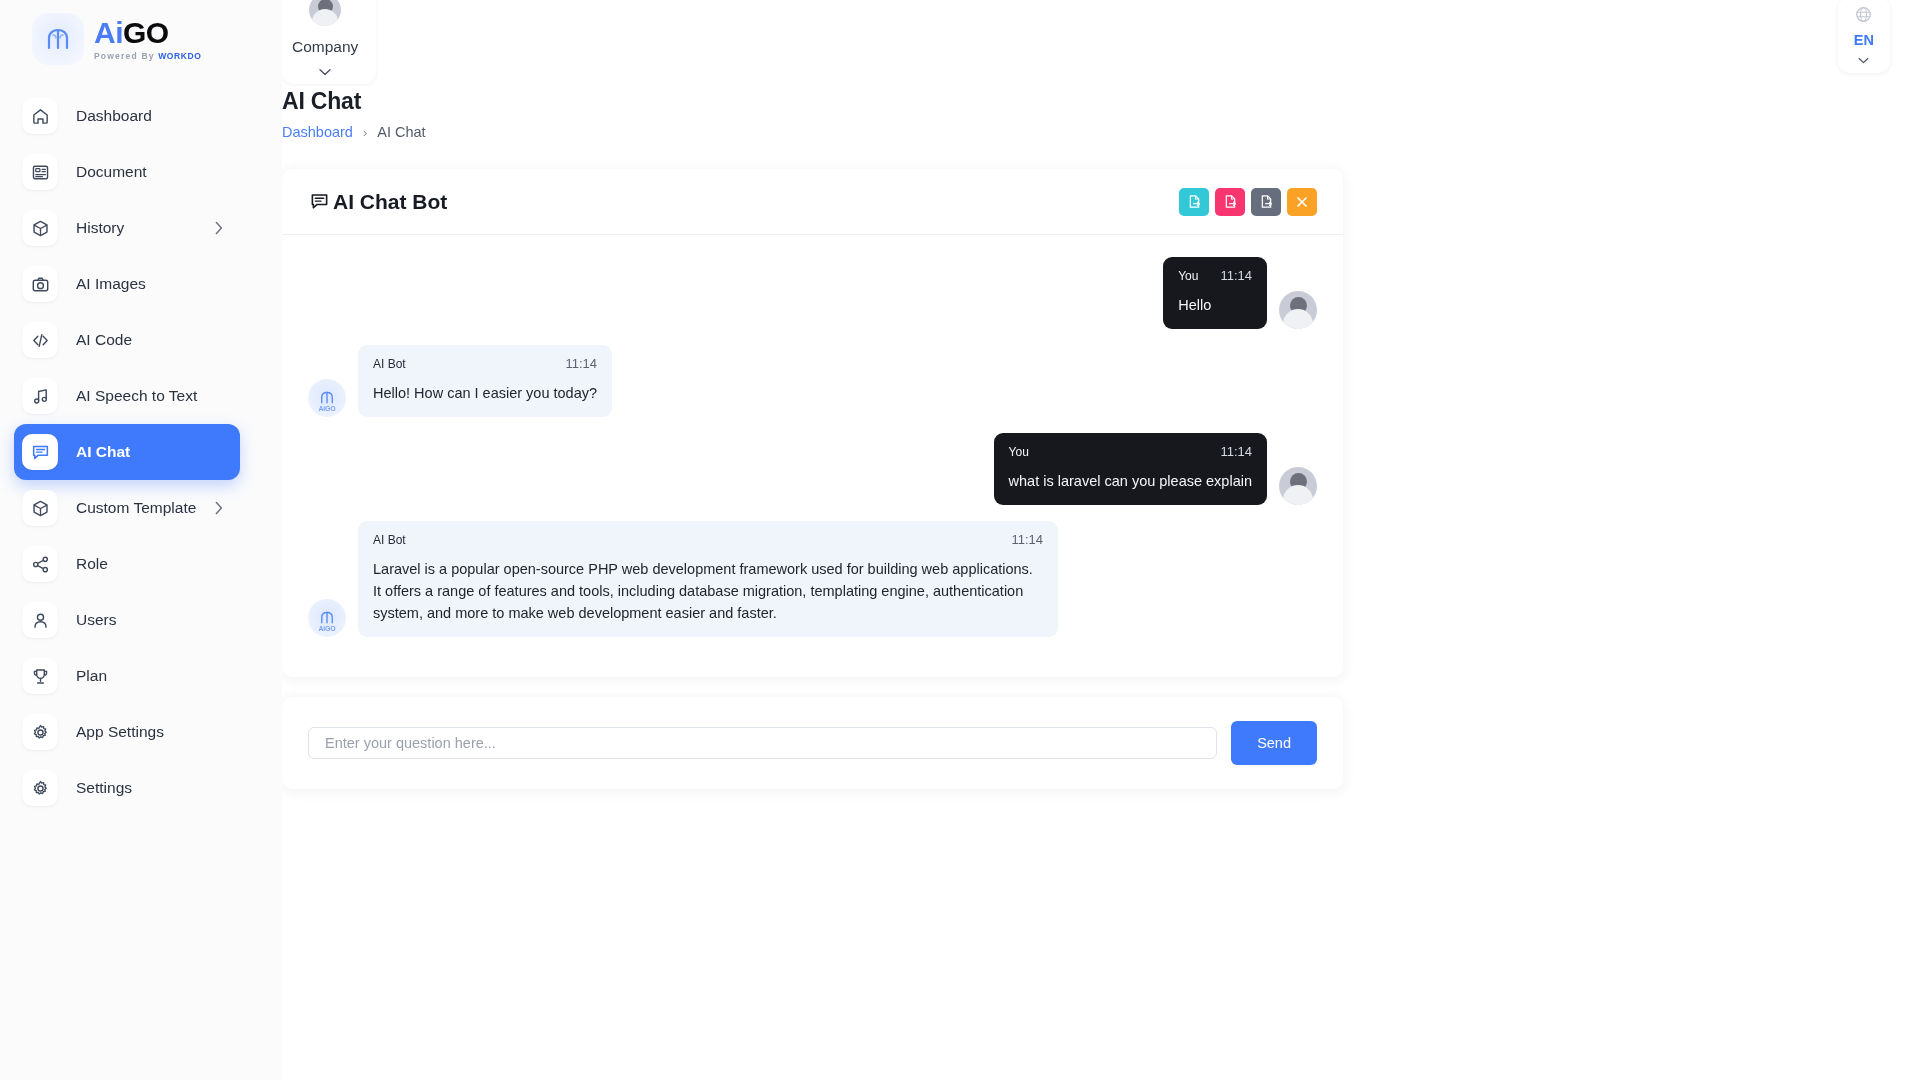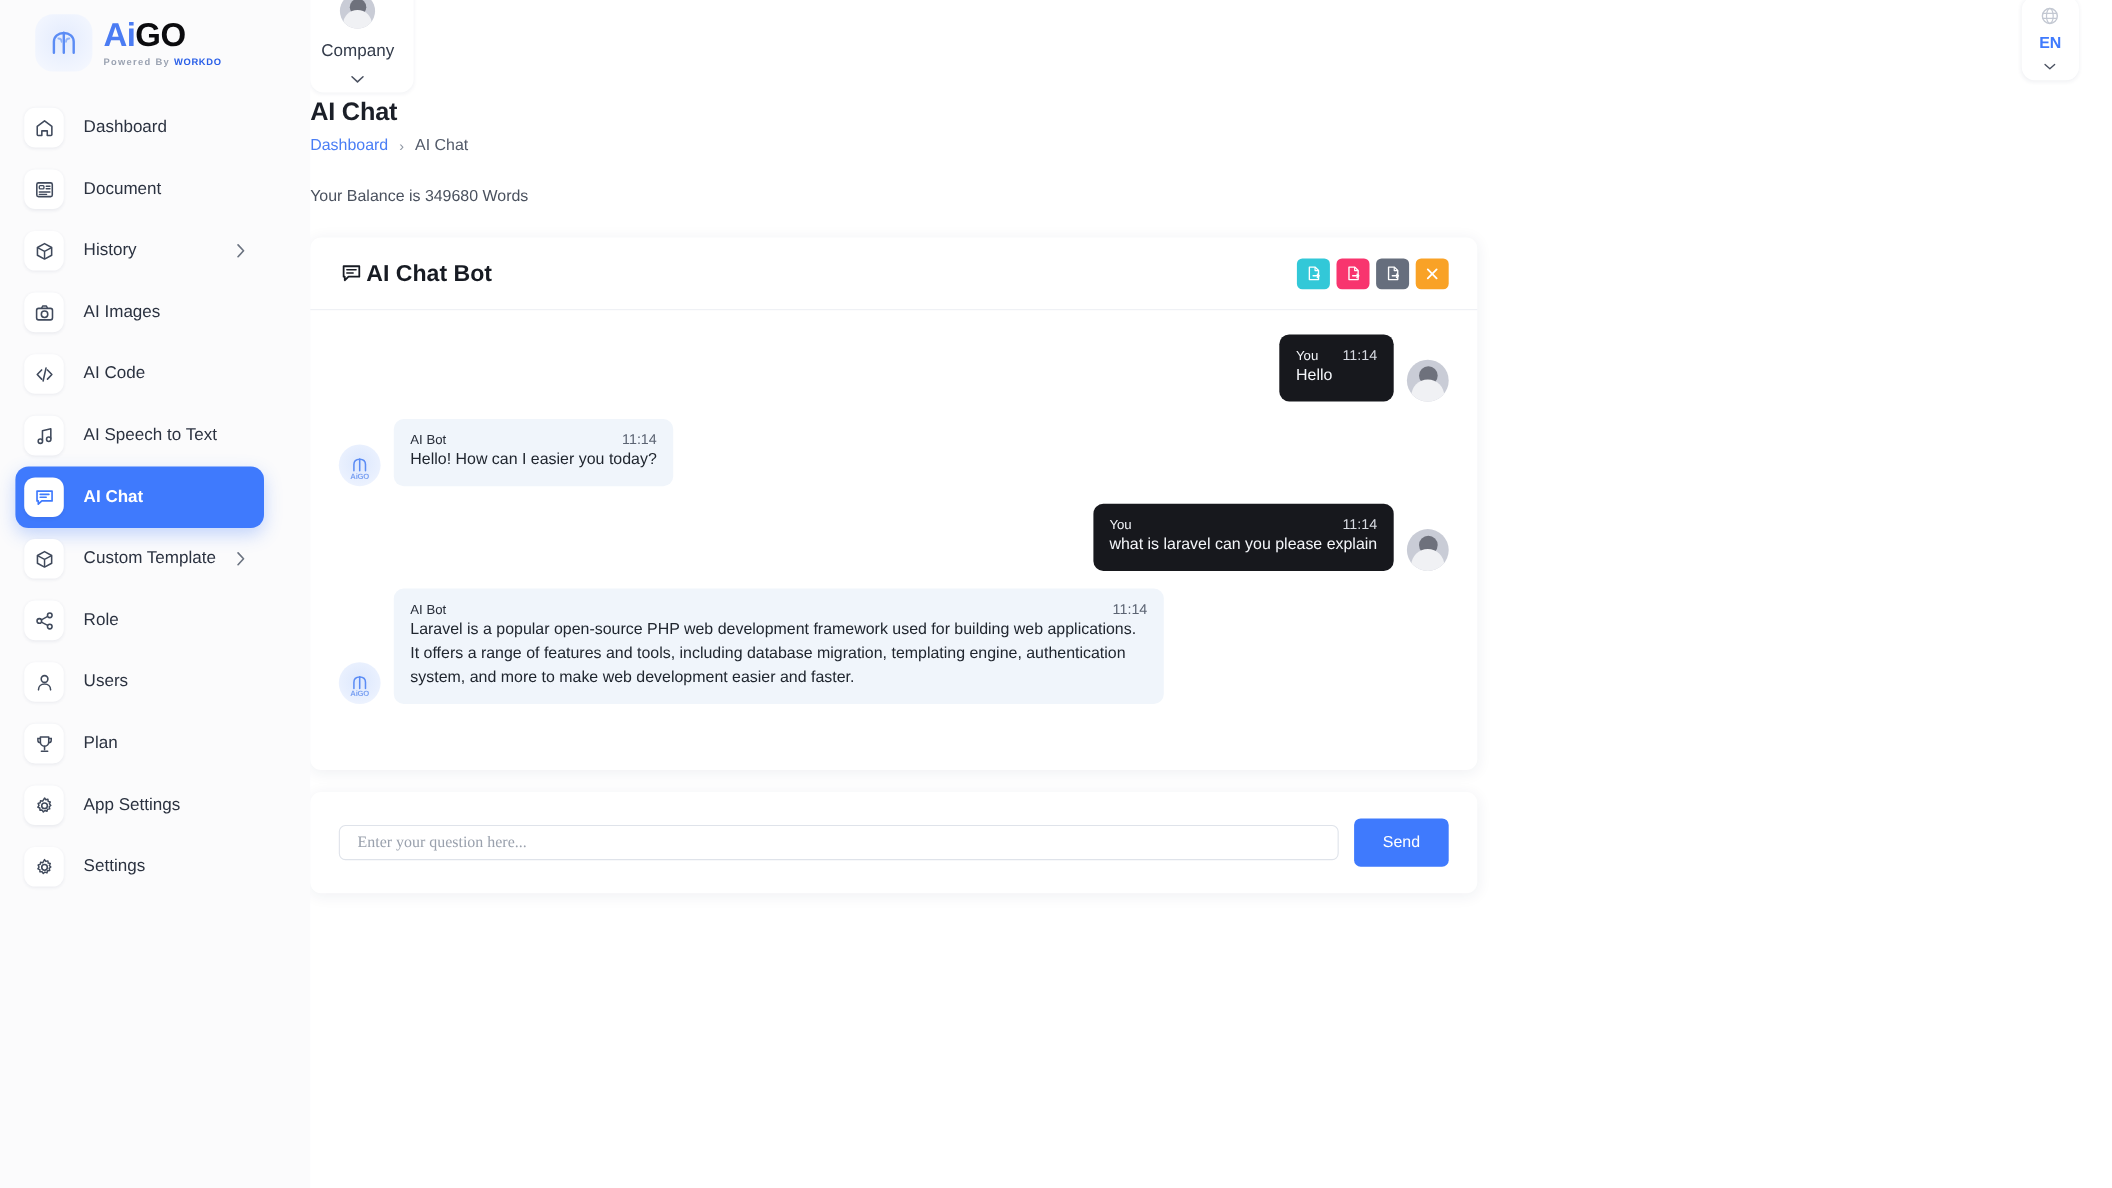--- a/index.html
+++ b/index.html
@@ -160,21 +160,21 @@
   }
   .bubble.bot { background: #f0f5fb; }
   .bubble.me  { background: #17181d; }
   .b-head { display: flex; align-items: baseline; gap: 22px; }
   .b-name { font-size: 12px; font-weight: 500; }
   .b-time { font-size: 13px; margin-left: auto; }
   .bubble.bot .b-name { color: #262c38; }
   .bubble.bot .b-time { color: #5b6372; }
   .bubble.me .b-name { color: #f2f4f8; }
   .bubble.me .b-time { color: #d7dae2; }
-  .b-text { font-size: 14.5px; line-height: 1.52; }
+  .b-text { margin-top: 11px; font-size: 14.5px; line-height: 1.52; }
   .bubble.bot .b-text { color: #20262f; }
   .bubble.me  .b-text { color: #f4f6fa; }
 
   .bot-av {
     width: 38px; height: 38px; border-radius: 50%;
     background: radial-gradient(circle at 50% 45%, #dde8fd 0%, #e9f0fe 60%, #f4f7fe 100%);
     display: flex; align-items: center; justify-content: center;
     flex: 0 0 38px;
     position: relative;
   }
@@ -189,21 +189,21 @@
     background: #ffffff;
     border-radius: 10px;
     box-shadow: 0 2px 14px rgba(30,45,80,0.07);
     padding: 24px 26px;
     display: flex; gap: 14px; align-items: center;
   }
   .q-input {
     flex: 1 1 auto; height: 32px;
     border: 1px solid #dfe3ea; border-radius: 6px;
     padding: 0 16px; font-size: 14.5px; color: #2b3240;
-    font-family: Liberation Serif, serif;
+    font-family: Liberation Sans, sans-serif;
     outline: none; background: #fff;
   }
   .q-input::placeholder { color: #9aa1ad; }
   .send-btn {
     height: 44px; padding: 0 26px;
     background: #3f7afd; color: #fff; border: none; border-radius: 6px;
     font-size: 14.5px; font-weight: 500; cursor: pointer;
     font-family: "Liberation Sans", sans-serif;
   }
   svg { display: block; }
@@ -403,21 +403,20 @@
     <div class="content" style="padding-left:0;">
       <div style="padding-left:0;">
         <h1 class="page-title">AI Chat</h1>
 
         <div class="breadcrumb">
           <span class="bc-link">Dashboard</span>
           <span class="bc-sep">›</span>
           <span class="bc-current">AI Chat</span>
         </div>
 
-        <div class="balance">Your Balance is 349680 Words</div>
 
         <div class="card">
           <div class="card-head">
             <div class="card-title">
               <span style="display:flex;align-items:center;">
                 <svg width="19" height="19" viewBox="0 0 20 20" fill="none">
                   <path d="M2.5 3.2 H17.5 V13.2 H7.2 L3.6 16.6 V13.2 H2.5 Z" stroke="#171b23" stroke-width="1.7" stroke-linejoin="round"></path>
                   <path d="M5.6 6.6 H14.4 M5.6 9.6 H11.6" stroke="#171b23" stroke-width="1.5" stroke-linecap="round"></path>
                 </svg>
               </span>

